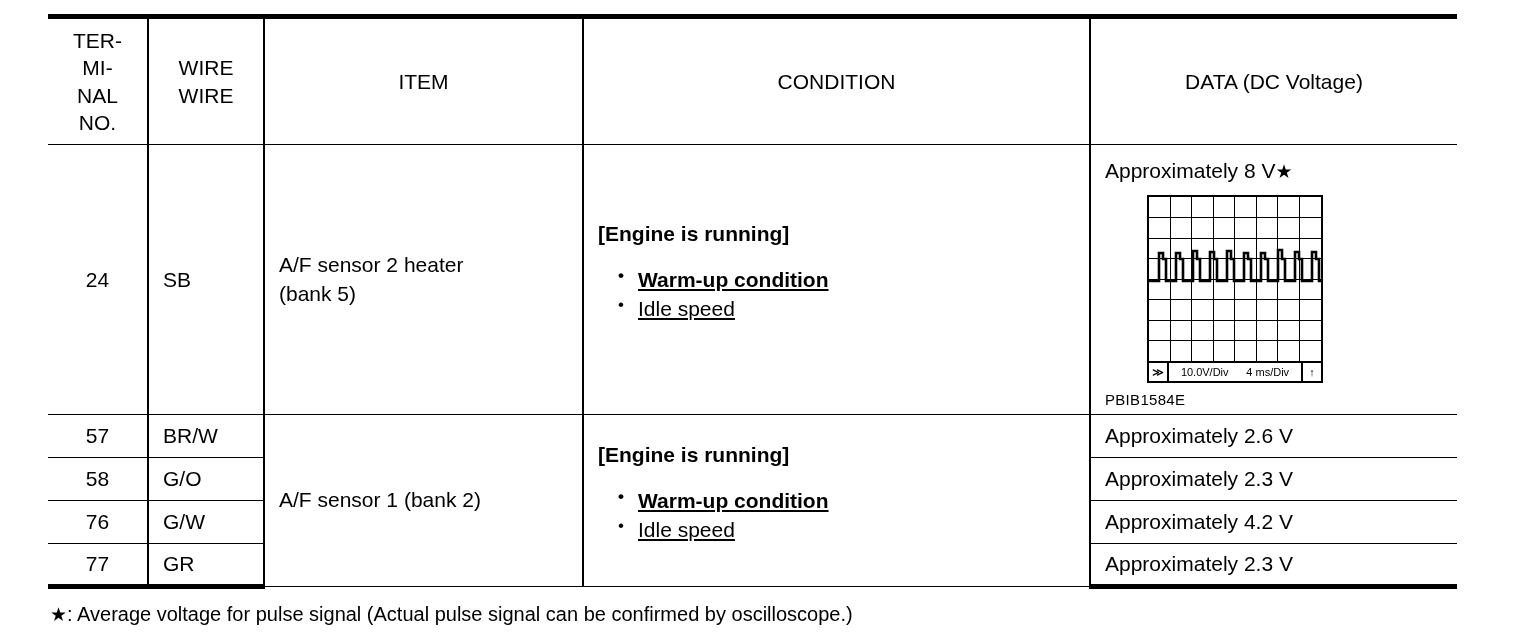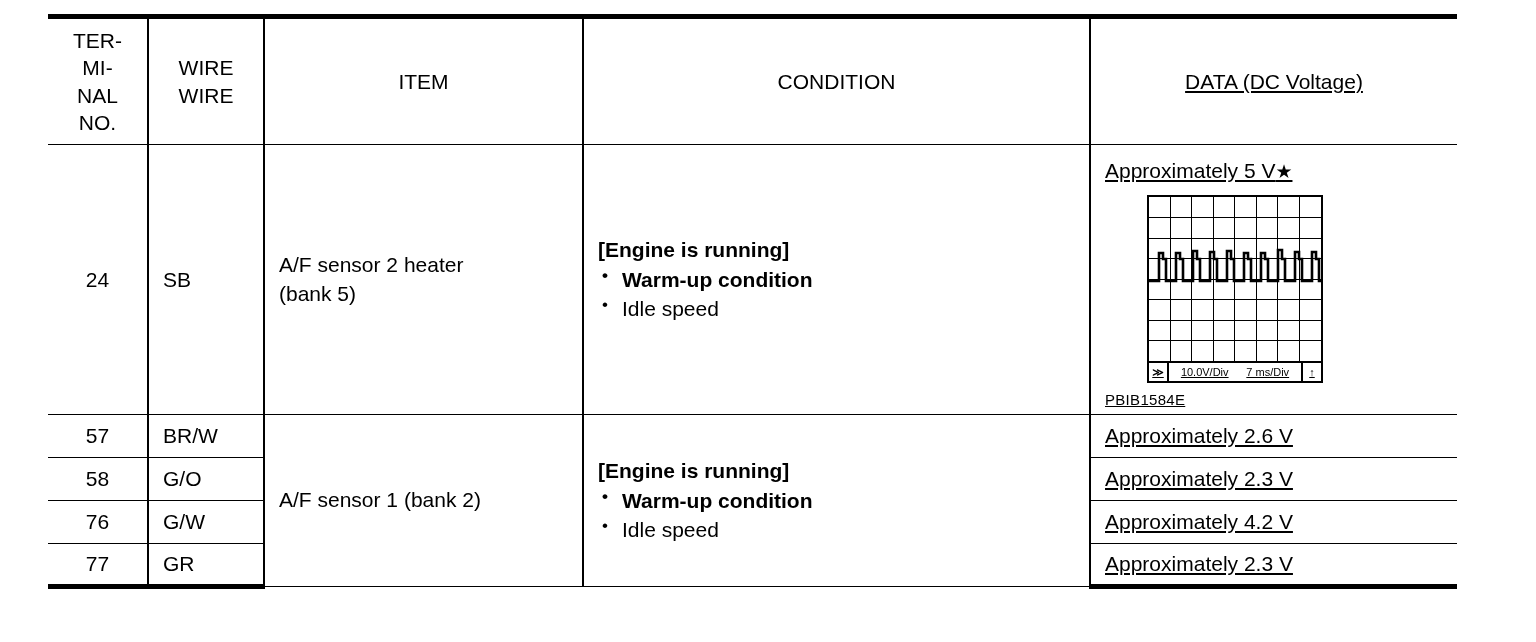--- a/index.html
+++ b/index.html
@@ -33,21 +33,21 @@
     border: 1px solid #000;
     border-left-width: 2px;
     border-right-width: 2px;
     padding: 0;
     vertical-align: middle;
     font-weight: normal;
     background: #fff;
   }
   
   .spec-table tr > :first-child { border-left: none; }
-  .spec-table tr > :last-child  { border-right: none; text-decoration: underline; }
+  .spec-table tr > :last-child  { border-right: none; }
 
   .thick-top    { border-top: 5px solid #000 !important; }
   .thick-bottom { border-bottom: 5px solid #000 !important; }
 
   .cell { padding: 6px 14px; }
 
   
   .hdr-cell { height: 128px; text-align: center; font-size: 21px; }
   .hdr-stack { line-height: 1.30; }
   .hdr-line { display: block; }
@@ -58,21 +58,21 @@
   .item-cell { text-align: left; font-size: 21px; line-height: 1.35; }
   .cond-cell { text-align: left; font-size: 21px; vertical-align: middle; }
   .data-cell { text-align: left; font-size: 21px; }
 
   .row-tall td { height: 268px; }
   .row-short td { height: 43px; }
 
   
   .cond-block { line-height: 1.42; }
   .cond-head { font-weight: bold; }
-  .cond-list { list-style: none; margin: 0; padding: 0; }
+  .cond-list { list-style: none; margin: 16px; padding: 0; text-decoration: underline; }
   .cond-list li { position: relative; padding-left: 24px; }
   .cond-list li::before {
     content: "\2022";
     position: absolute; left: 4px; top: -1px;
     font-size: 17px;
   }
   .cond-list li.bold { font-weight: bold; }
 
   
   .data-stack { padding: 14px 14px 6px 14px; }
@@ -206,21 +206,21 @@
             <div class="cond-head">[Engine is running]</div>
             <ul class="cond-list">
               <li class="bold">Warm-up condition</li>
               <li>Idle speed</li>
             </ul>
           </div>
         </td>
         <td class="data-cell">
           <div class="data-stack">
             <div class="data-caption">
-              <span>Approximately 5 V</span><span class="star">★</span>
+              <span>Approximately 8 V</span><span class="star">★</span>
             </div>
 
             <div class="scope-wrap">
               <div class="scope">
                 <div class="scope-grid">
                   <div class="v" style="left:21px"></div>
                   <div class="v" style="left:42px"></div>
                   <div class="v" style="left:64px"></div>
                   <div class="v" style="left:85px"></div>
                   <div class="v" style="left:107px"></div>
@@ -237,21 +237,21 @@
                 <div class="scope-trace">
                   <svg viewBox="0 0 172 164" preserveAspectRatio="none">
                     <polyline fill="none" stroke="#000" stroke-width="2.6" points="0,84 10,84 10,56 14,56 14,62 17,62 17,84 27,84 27,56 31,56 31,62 34,62 34,84 44,84 44,54 48,54 48,62 51,62 51,84 61,84 61,55 65,55 65,62 68,62 68,84 78,84 78,54 82,54 82,62 85,62 85,84 95,84 95,56 99,56 99,62 102,62 102,84 112,84 112,56 116,56 116,62 119,62 119,84 129,84 129,53 133,53 133,62 136,62 136,84 146,84 146,55 150,55 150,62 153,62 153,84 163,84 163,55 167,55 167,62 170,62 170,84 172,84"></polyline>
                   </svg>
                 </div>
               </div>
               <div class="scope-footer">
                 <div class="sf-btn">≫</div>
                 <div class="sf-text">
                   <span>10.0V/Div</span>
-                  <span>7 ms/Div</span>
+                  <span>4 ms/Div</span>
                 </div>
                 <div class="sf-btn right">↑</div>
               </div>
             </div>
 
             <div class="fig-ref">PBIB1584E</div>
           </div>
         </td>
       </tr>
 
@@ -311,14 +311,17 @@
           <div class="cell">GR</div>
         </td>
         <td class="data-cell thick-bottom">
           <div class="cell">Approximately 2.3 V</div>
         </td>
       </tr>
 
     </tbody>
   </table>
 
+  <div class="footnote">
+    <span class="fn-star">★</span><span>: Average voltage for pulse signal (Actual pulse signal can be confirmed by oscilloscope.)</span>
+  </div>
 
 </div>
 
 </body></html>

